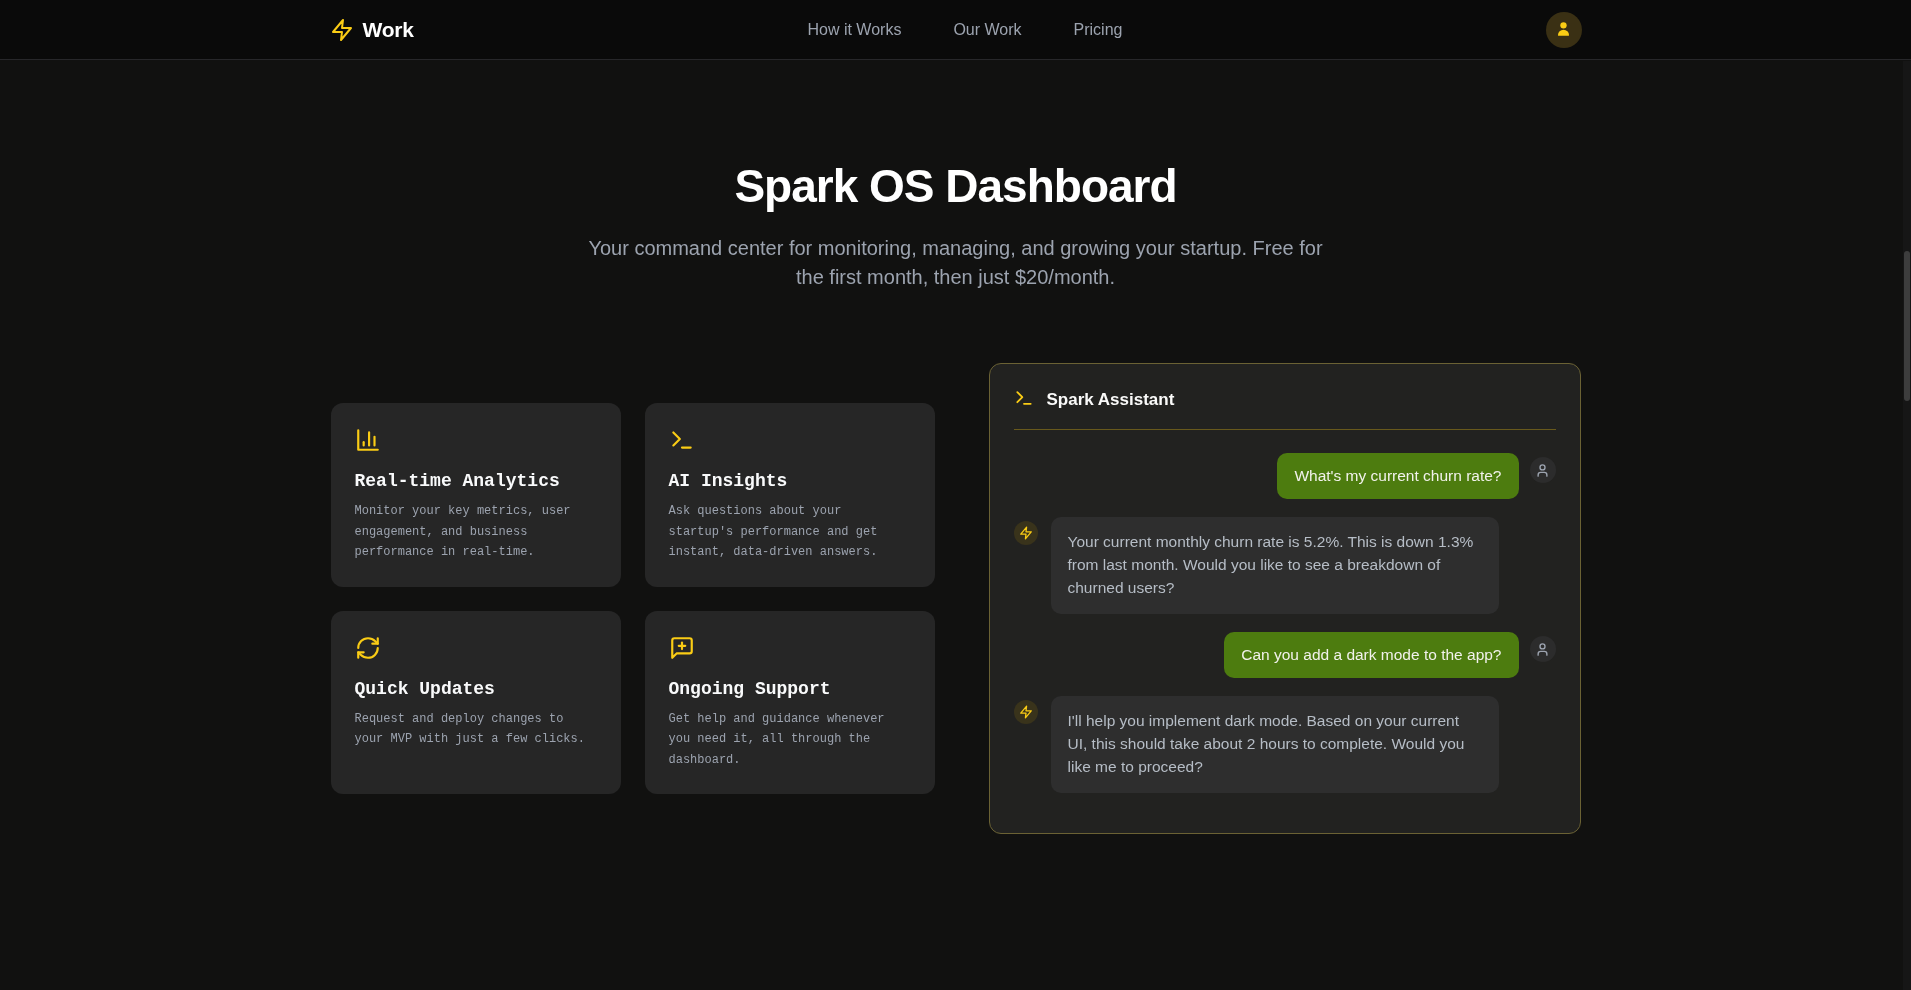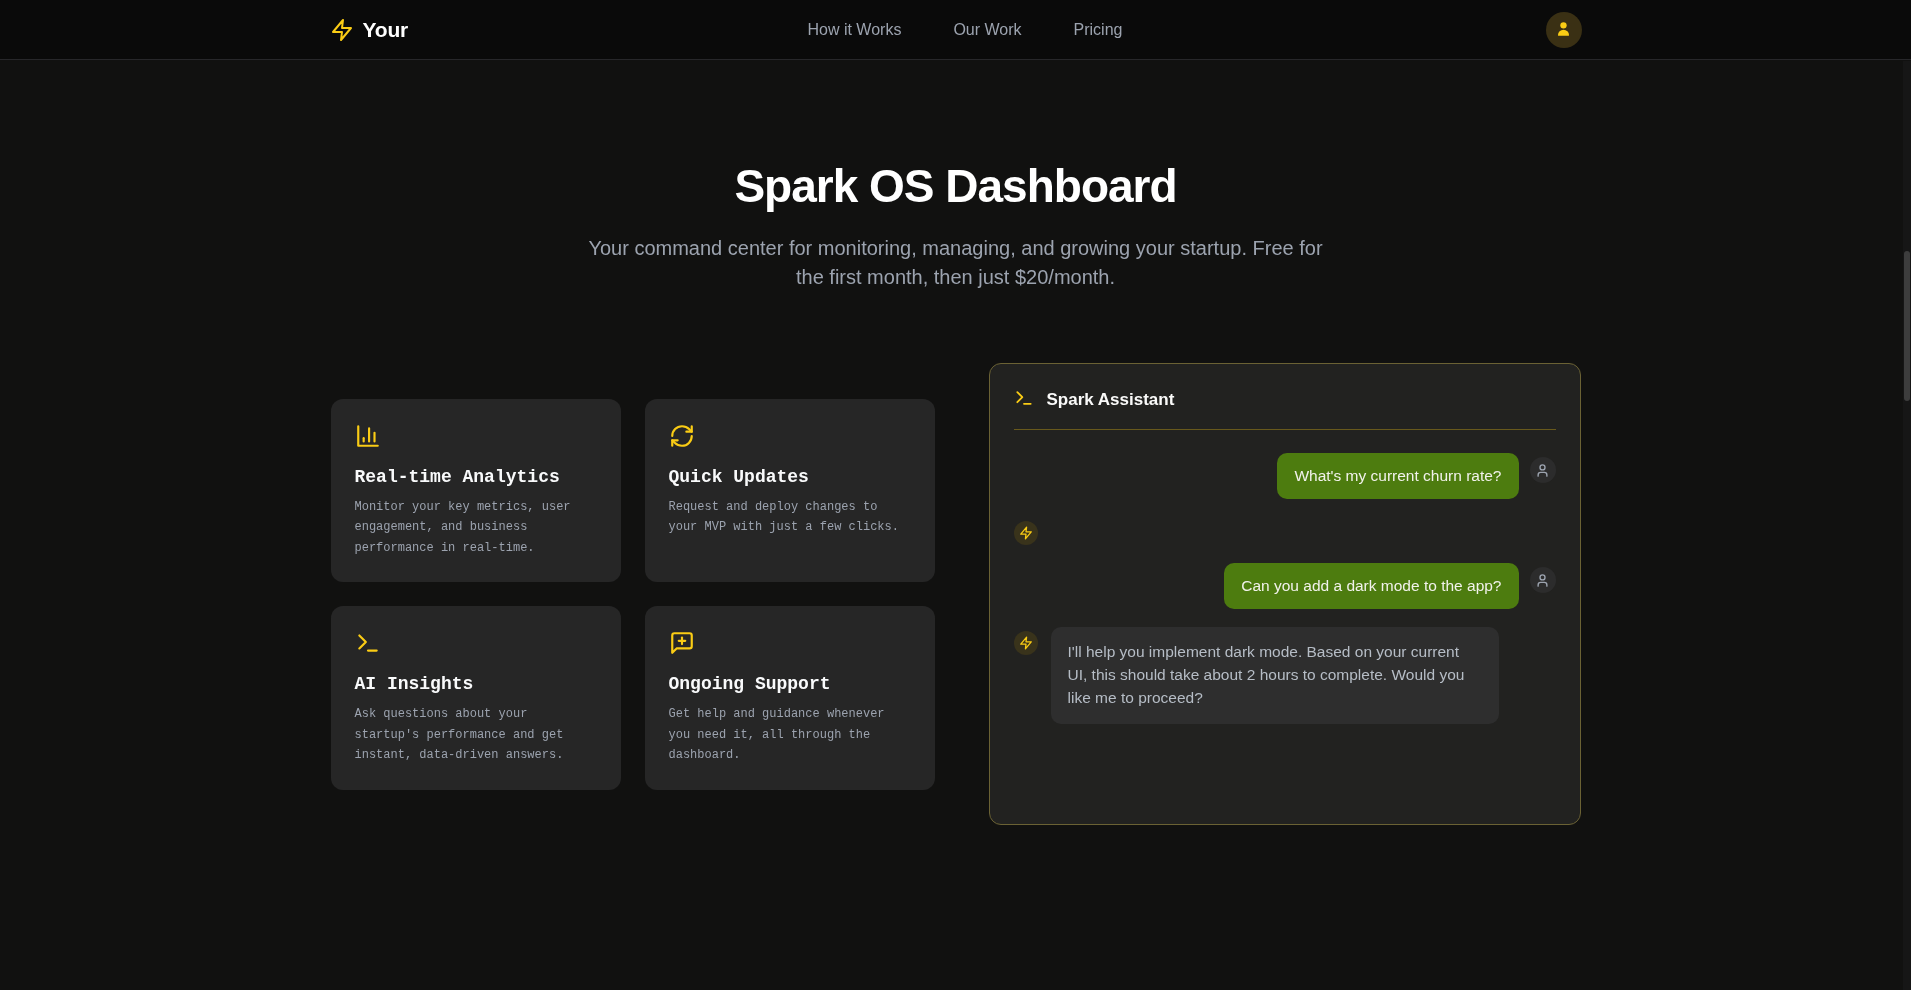--- a/index.html
+++ b/index.html
@@ -120,21 +120,21 @@
 <body>
 
 <header class="topnav">
   <div class="nav-inner">
     <div class="brand">
       <span>
         <svg width="24" height="24" viewBox="0 0 24 24" fill="none" stroke="#facc15" stroke-width="2" stroke-linecap="round" stroke-linejoin="round">
             <path d="M13 2 3 14h9l-1 8 10-12h-9l1-8z"></path>
           </svg>
       </span>
-      <span class="brand-name">Your</span>
+      <span class="brand-name">Work</span>
     </div>
 
     <nav class="nav-links">
       <span class="nav-link">How it Works</span>
       <span class="nav-link">Our Work</span>
       <span class="nav-link">Pricing</span>
     </nav>
 
     <button class="avatar-btn">
       <span>
@@ -168,39 +168,39 @@
             <path d="M8 17v-3"></path>
           </svg>
       </div>
       <div class="card-title">Real-time Analytics</div>
       <div class="card-desc">Monitor your key metrics, user engagement, and business performance in real-time.</div>
     </div>
 
     <div class="card">
       <div class="card-icon">
         <svg width="26" height="26" viewBox="0 0 24 24" fill="none" stroke="currentColor" stroke-width="2" stroke-linecap="round" stroke-linejoin="round">
+            <polyline points="4 17 10 11 4 5"></polyline>
+            <line x1="12" y1="19" x2="20" y2="19"></line>
+          </svg>
+      </div>
+      <div class="card-title">AI Insights</div>
+      <div class="card-desc">Ask questions about your startup's performance and get instant, data-driven answers.</div>
+    </div>
+
+    <div class="card">
+      <div class="card-icon">
+        <svg width="26" height="26" viewBox="0 0 24 24" fill="none" stroke="currentColor" stroke-width="2" stroke-linecap="round" stroke-linejoin="round">
             <path d="M3 12a9 9 0 0 1 9-9 9.75 9.75 0 0 1 6.74 2.74L21 8"></path>
             <path d="M21 3v5h-5"></path>
             <path d="M21 12a9 9 0 0 1-9 9 9.75 9.75 0 0 1-6.74-2.74L3 16"></path>
             <path d="M8 16H3v5"></path>
           </svg>
       </div>
       <div class="card-title">Quick Updates</div>
       <div class="card-desc">Request and deploy changes to your MVP with just a few clicks.</div>
-    </div>
-
-    <div class="card">
-      <div class="card-icon">
-        <svg width="26" height="26" viewBox="0 0 24 24" fill="none" stroke="currentColor" stroke-width="2" stroke-linecap="round" stroke-linejoin="round">
-            <polyline points="4 17 10 11 4 5"></polyline>
-            <line x1="12" y1="19" x2="20" y2="19"></line>
-          </svg>
-      </div>
-      <div class="card-title">AI Insights</div>
-      <div class="card-desc">Ask questions about your startup's performance and get instant, data-driven answers.</div>
     </div>
 
     <div class="card">
       <div class="card-icon">
         <svg width="26" height="26" viewBox="0 0 24 24" fill="none" stroke="currentColor" stroke-width="2" stroke-linecap="round" stroke-linejoin="round">
             <path d="M21 15a2 2 0 0 1-2 2H7l-4 4V5a2 2 0 0 1 2-2h14a2 2 0 0 1 2 2z"></path>
             <path d="M12 7v6"></path>
             <path d="M9 10h6"></path>
           </svg>
       </div>
@@ -233,20 +233,21 @@
             </svg>
         </div>
       </div>
 
       <div class="msg-row assistant">
         <div class="bot-badge">
           <svg width="14" height="14" viewBox="0 0 24 24" fill="none" stroke="currentColor" stroke-width="2.2" stroke-linecap="round" stroke-linejoin="round">
               <path d="M13 2 3 14h9l-1 8 10-12h-9l1-8z"></path>
             </svg>
         </div>
+        <div class="bubble bot-bubble">Your current monthly churn rate is 5.2%. This is down 1.3% from last month. Would you like to see a breakdown of churned users?</div>
       </div>
 
       <div class="msg-row user">
         <div class="bubble user-bubble">Can you add a dark mode to the app?</div>
         <div class="mini-avatar">
           <svg width="15" height="15" viewBox="0 0 24 24" fill="none" stroke="currentColor" stroke-width="2.2" stroke-linecap="round" stroke-linejoin="round">
               <path d="M19 21v-2a4 4 0 0 0-4-4H9a4 4 0 0 0-4 4v2"></path>
               <circle cx="12" cy="7" r="4"></circle>
             </svg>
         </div>

